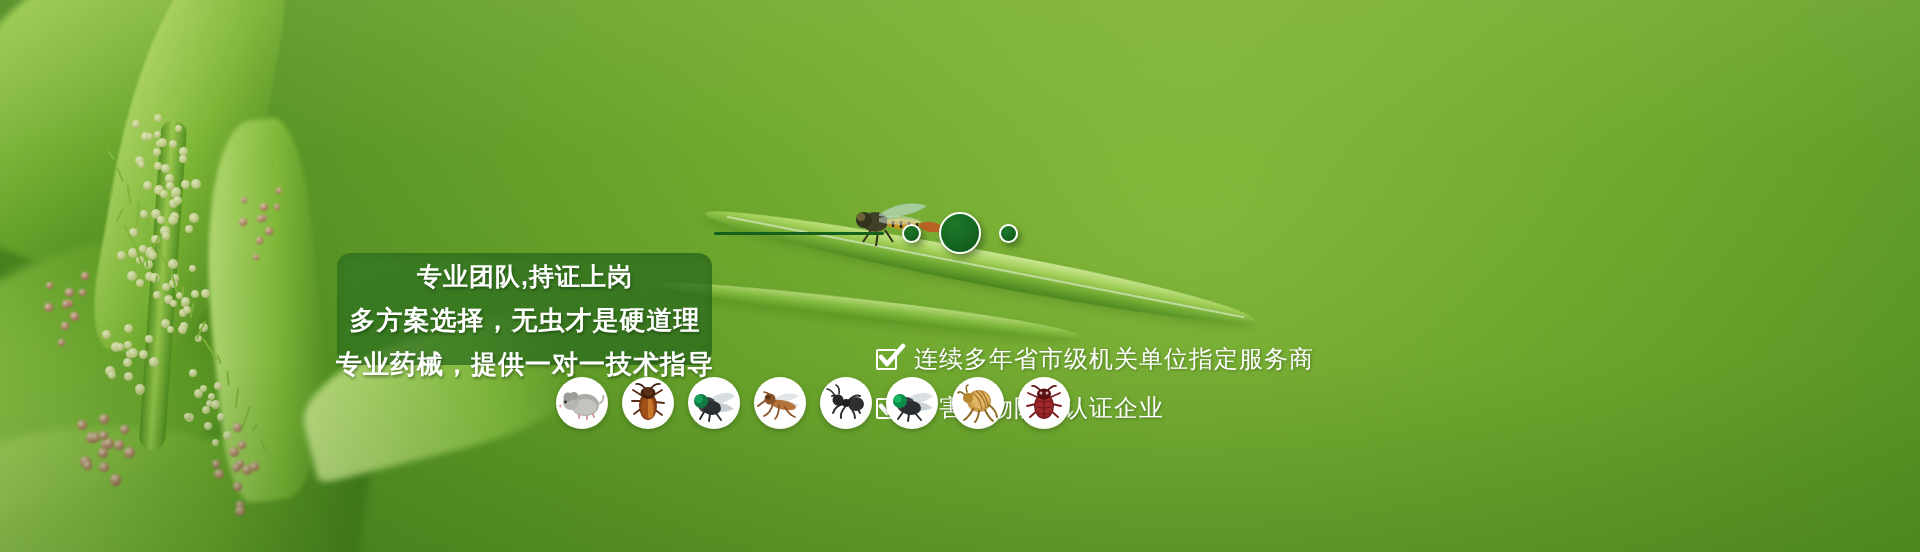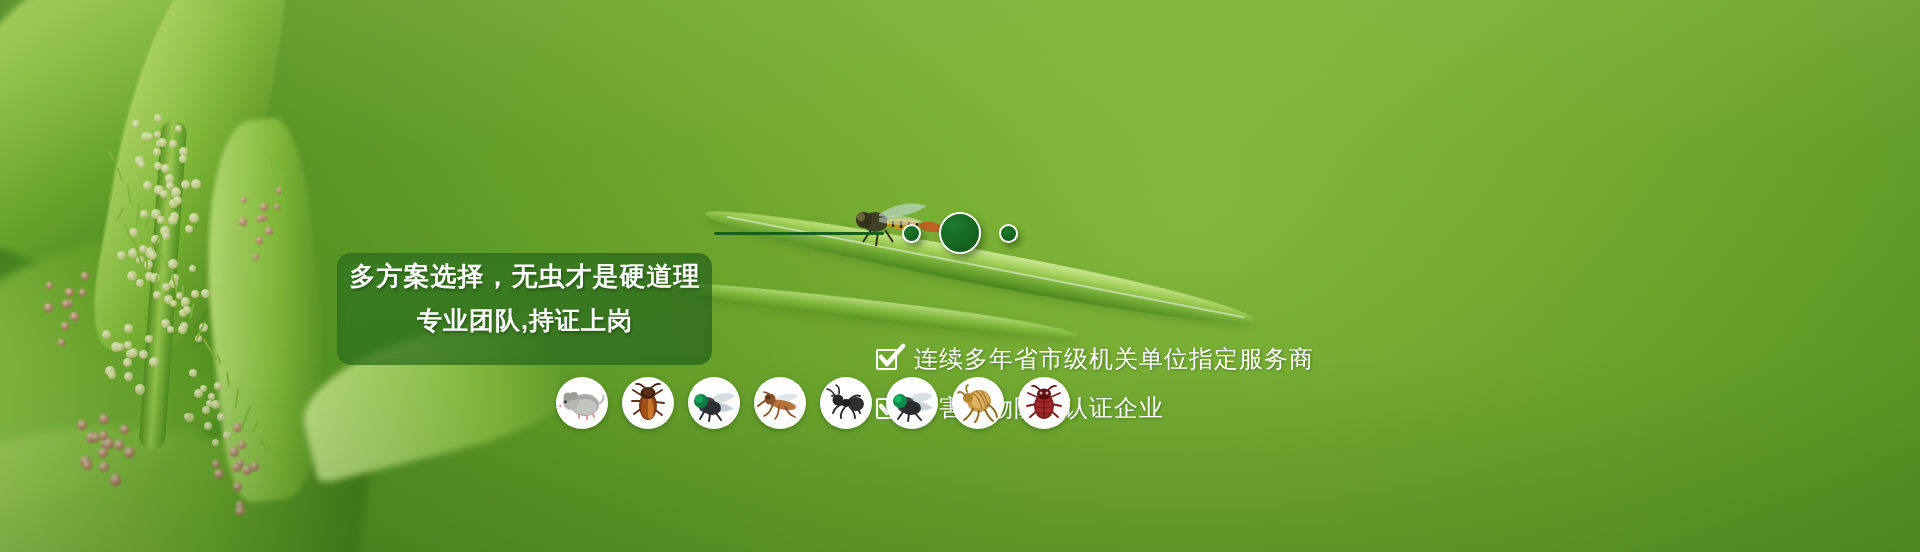--- a/index.html
+++ b/index.html
@@ -384,22 +384,23 @@
   <div class="divider">
     <div class="rule"></div>
     <div class="dot sm"></div>
     <div class="dot lg"></div>
     <div class="dot sm"></div>
     <div class="rule" style="visibility:hidden"></div>
   </div>
 
   <div class="panel"></div>
   <div class="panel-text">
+    <div class="ln ln1">专业团队,持证上岗</div>
     <div class="ln ln2">多方案选择，无虫才是硬道理</div>
-    <div class="ln ln1">专业团队,持证上岗</div>
+    <div class="ln ln3">专业药械，提供一对一技术指导</div>
   </div>
 
   <div class="bullets">
     <div class="bullet">
       <span class="cbox">
         <span class="sq"></span>
         <svg width="30" height="30" viewBox="0 0 30 30">
           <path d="M4 14 l6 7 L26 3" stroke="#ffffff" stroke-width="4.5" fill="none" stroke-linecap="round" stroke-linejoin="round"></path>
         </svg>
       </span>

